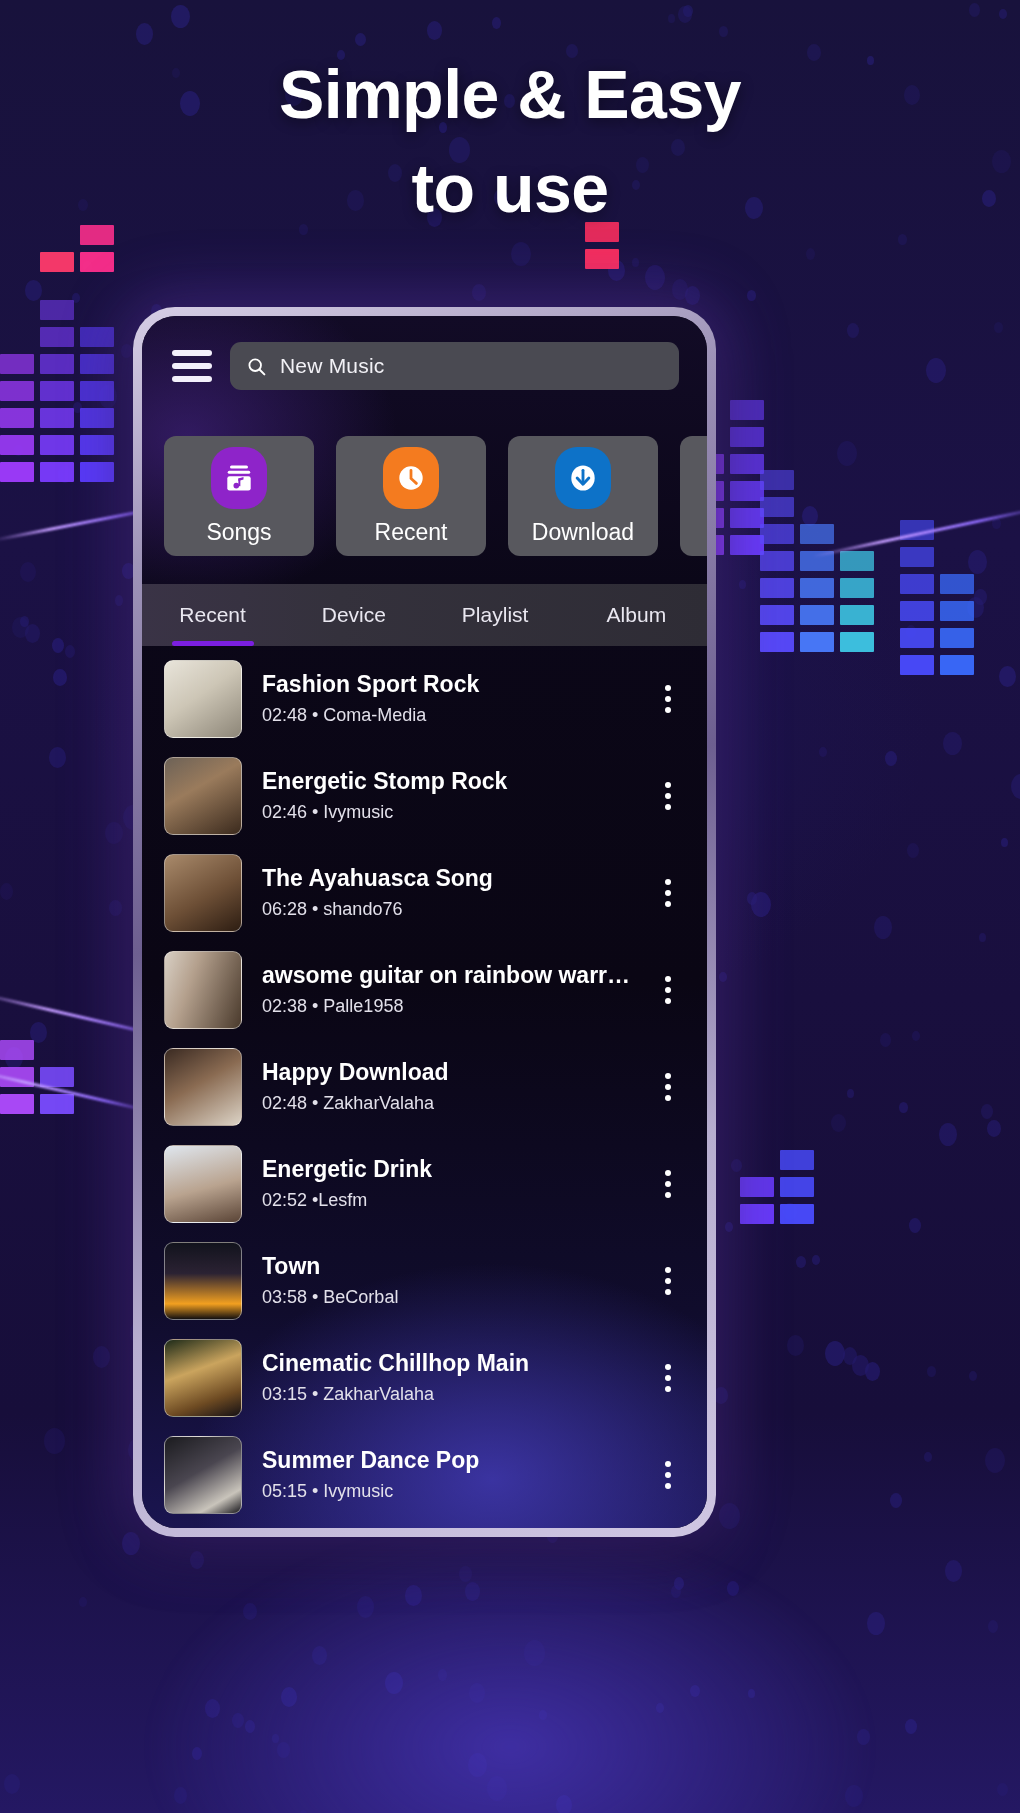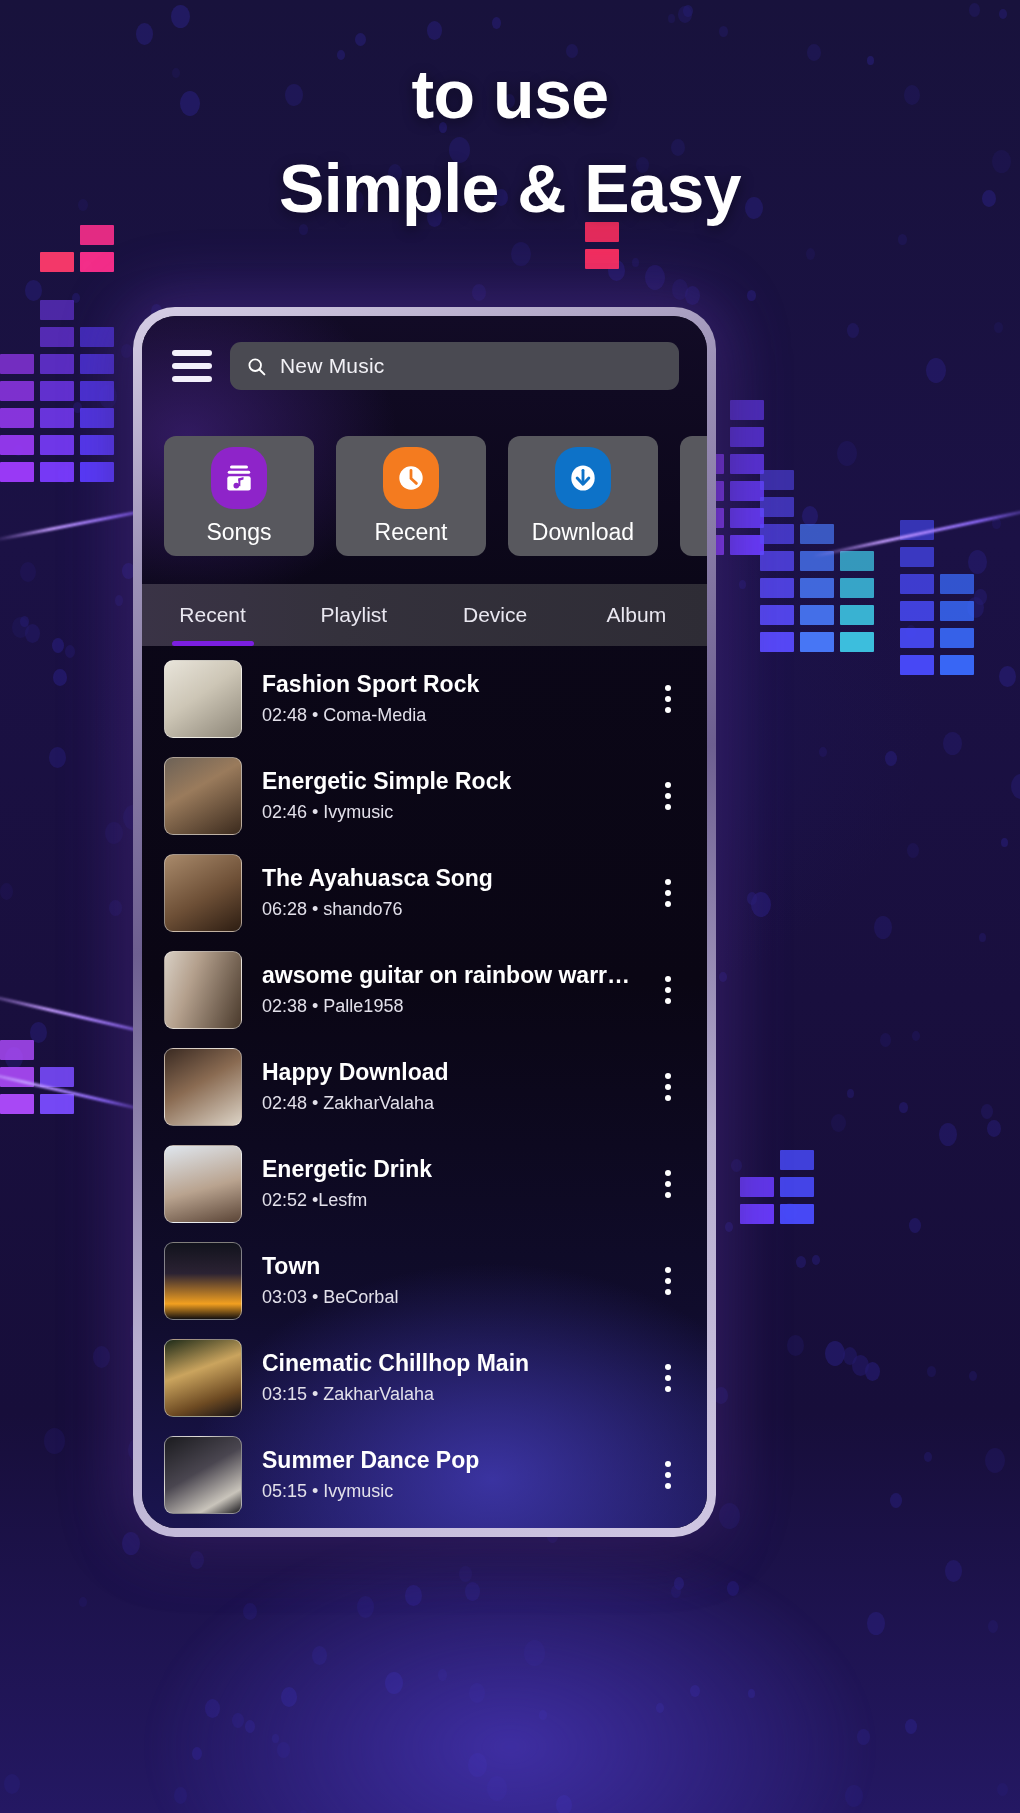--- a/index.html
+++ b/index.html
@@ -519,22 +519,22 @@
         </div>
       </div>
     </div>
   <div class="floor" style="left:-30px;  top:1020px; width:260px; transform:rotate(13deg);"></div>
   <div class="floor" style="left:-40px;  top:1090px; width:210px; transform:rotate(13deg);"></div>
   <div class="floor" style="right:-30px; top:530px;  width:240px; transform:rotate(-12deg);"></div>
   <div class="floor" style="left:-10px;  top:520px;  width:200px; transform:rotate(-11deg);"></div>
 </div>
 
 <div id="headline">
+  <div>Simple &amp; Easy</div>
   <div>to use</div>
-  <div>Simple &amp; Easy</div>
 </div>
 
 <div id="phone">
   <div id="screen">
     <div class="screen-bg"></div>
 
     <div class="topbar">
       <div class="hamburger">
         <i></i>
           <i></i>
@@ -584,25 +584,25 @@
         </div>
         <div class="qa"></div>
       </div>
 
     <div class="tabs" id="tabs">
         <div class="tab active">
           <span>Recent</span>
           <span class="uline" style="background:#7b1fe0"></span>
         </div>
         <div class="tab">
+          <span>Device</span>
+          <span class="uline" style="background:#7b1fe0"></span>
+        </div>
+        <div class="tab">
           <span>Playlist</span>
-          <span class="uline" style="background:#7b1fe0"></span>
-        </div>
-        <div class="tab">
-          <span>Device</span>
           <span class="uline" style="background:#7b1fe0"></span>
         </div>
         <div class="tab">
           <span>Album</span>
           <span class="uline" style="background:#7b1fe0"></span>
         </div>
       </div>
 
     <div class="songlist" id="songlist">
         <div class="song">
@@ -613,21 +613,21 @@
           </div>
           <div class="kebab">
             <i></i>
             <i></i>
             <i></i>
           </div>
         </div>
         <div class="song">
           <div class="thumb" style="background:linear-gradient(150deg,#6d6257 0%,#9a7b5c 40%,#3b2a1d 100%)"></div>
           <div class="song-meta">
-            <div class="song-title">Energetic Simple Rock</div>
+            <div class="song-title">Energetic Stomp Rock</div>
             <div class="song-sub">02:46 • Ivymusic</div>
           </div>
           <div class="kebab">
             <i></i>
             <i></i>
             <i></i>
           </div>
         </div>
         <div class="song">
           <div class="thumb" style="background:linear-gradient(150deg,#a98a6b 0%,#6d4f36 55%,#2d1d12 100%)"></div>
@@ -674,21 +674,21 @@
           <div class="kebab">
             <i></i>
             <i></i>
             <i></i>
           </div>
         </div>
         <div class="song">
           <div class="thumb" style="background:linear-gradient(180deg,#12131d 0%,#2b2233 40%,#f2a020 80%,#120f10 100%)"></div>
           <div class="song-meta">
             <div class="song-title">Town</div>
-            <div class="song-sub">03:03 • BeCorbal</div>
+            <div class="song-sub">03:58 • BeCorbal</div>
           </div>
           <div class="kebab">
             <i></i>
             <i></i>
             <i></i>
           </div>
         </div>
         <div class="song">
           <div class="thumb" style="background:linear-gradient(160deg,#1d2a18 0%,#caa45e 40%,#6d4a22 75%,#141014 100%)"></div>
           <div class="song-meta">

